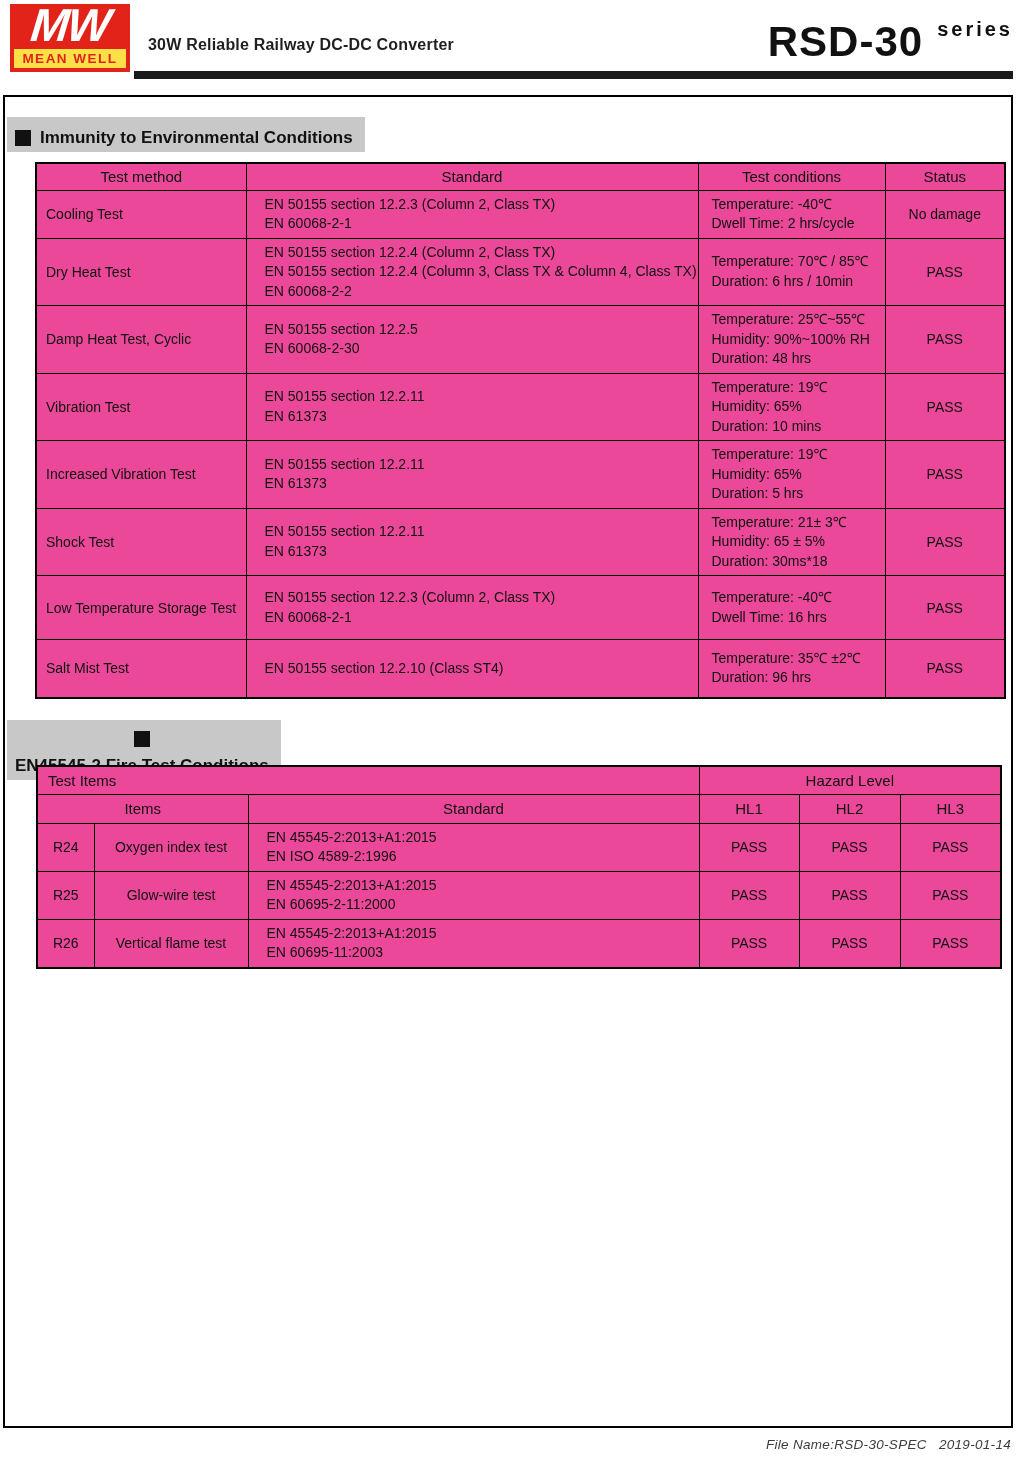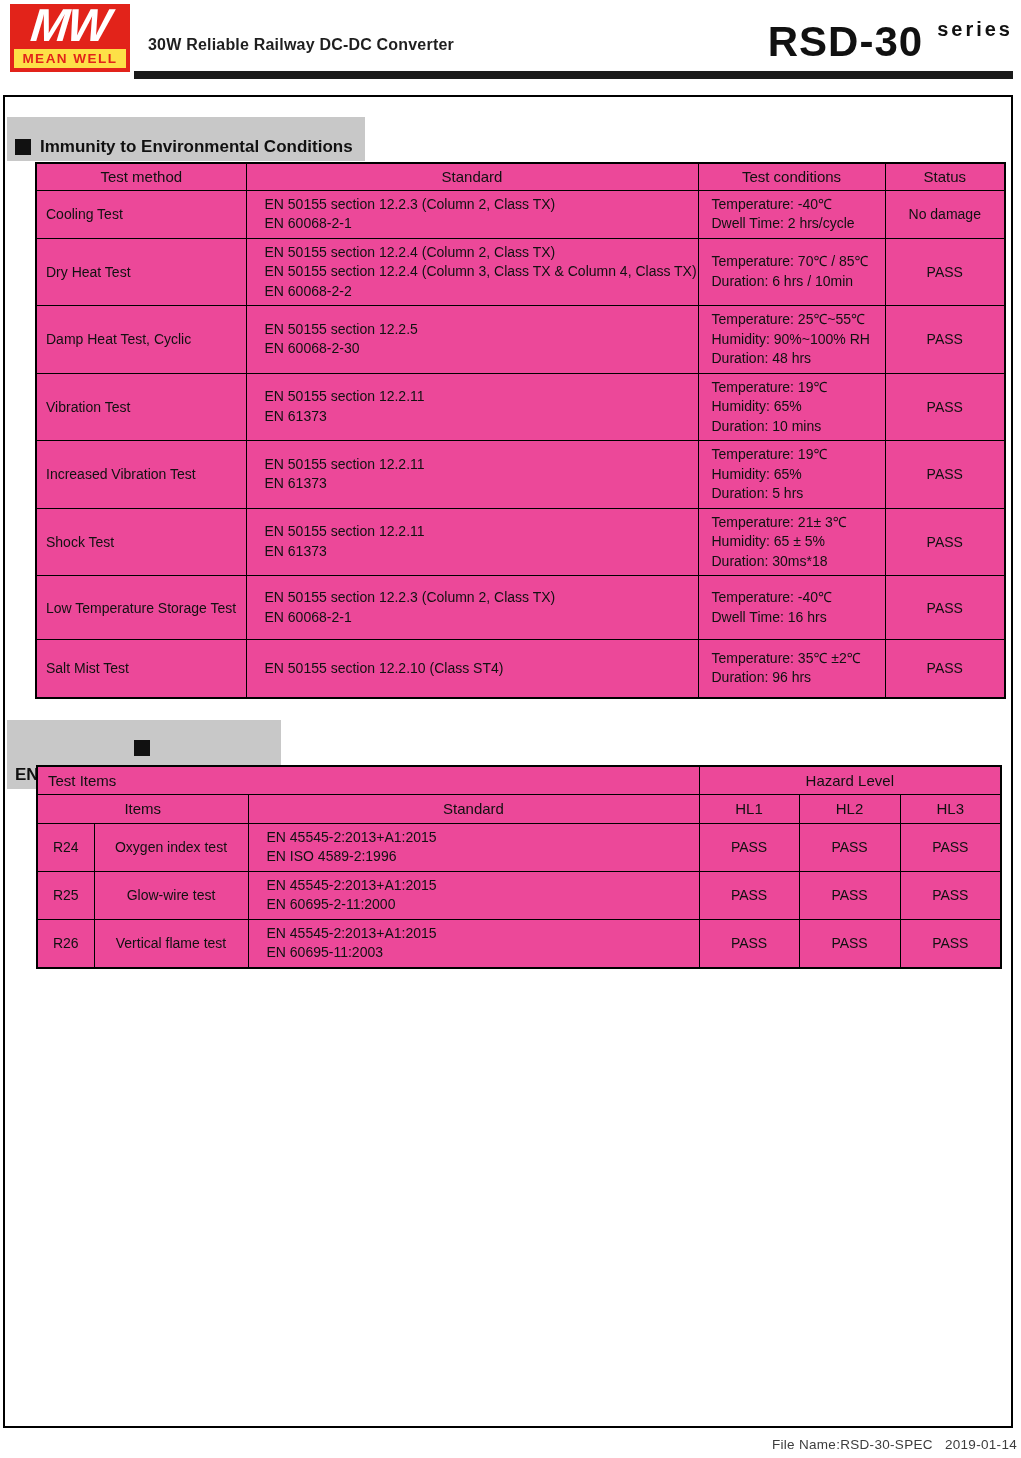--- a/index.html
+++ b/index.html
@@ -49,21 +49,21 @@
   
   .content-frame {
     position:absolute; left:3px; top:95px; width:1010px; height:1333px;
     border:2px solid #000; background:#fff;
   }
 
   
   .section-heading {
     position:absolute; left:7px;
     display:inline-flex; align-items:center; gap:9px;
-    background:#c8c8c8; padding:20px 12px 4px 8px;
+    background:#c8c8c8; padding:11px 12px 4px 8px;
   }
   .section-heading .bullet { width:16px; height:16px; background:#111; flex:0 0 auto; }
   .section-heading .htext { font-size:17px; font-weight:bold; color:#111; white-space:nowrap; }
   #heading-immunity { top:117px; }
   #heading-fire { top:720px;flex-direction:column; }
 
   
   table.spec {
     position:absolute; border-collapse:collapse; table-layout:fixed;
     background:#ec4899; font-size:14px; color:#111;
@@ -86,22 +86,22 @@
   #fire-table th { font-size:15px; text-align:center; }
   .fh-testitems { text-align:left !important; padding-left:10px; height:28px; }
   .fh-sub { height:29px; }
   .c-code { text-align:center; }
   .c-item { text-align:center;margin-left:44px; }
   .c-fstandard { text-align:left; padding:4px 6px 4px 18px; }
   .c-pass { text-align:center; }
 
   
   .footer {
-    position:absolute; right:4px; top:1437px;
-    font-size:13.5px; color:#3d3d3d;
+    position:absolute; right:10px; top:1437px;
+    font-size:13.5px; font-style:italic; color:#3d3d3d;
     white-space:pre; letter-spacing:0.3px;margin-left:16px;
   }
 </style>
 </head>
 <body>
 
 <div class="page">
 
   <div class="logo">
     <div class="logo-mw">MW</div>

